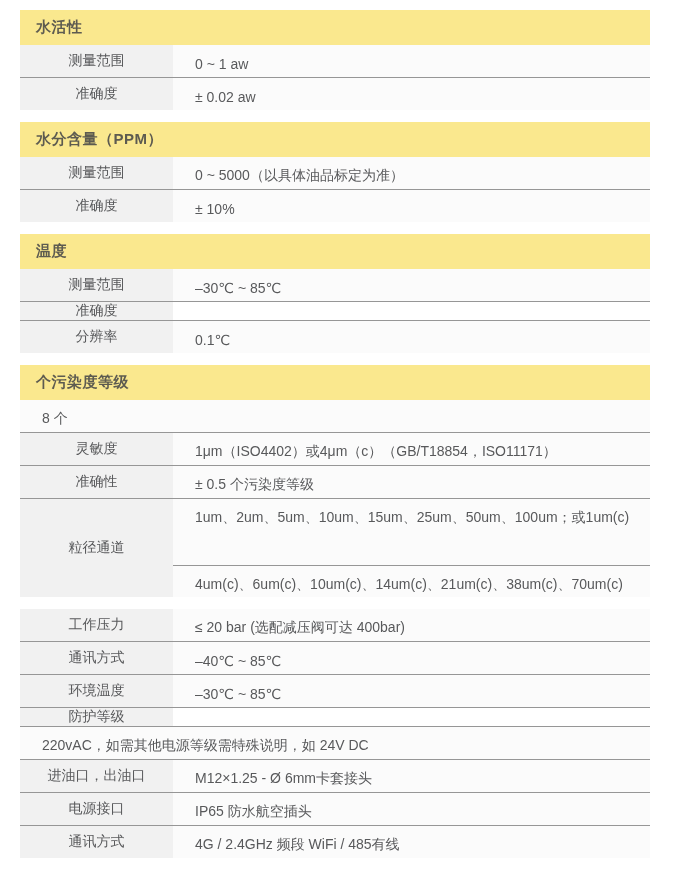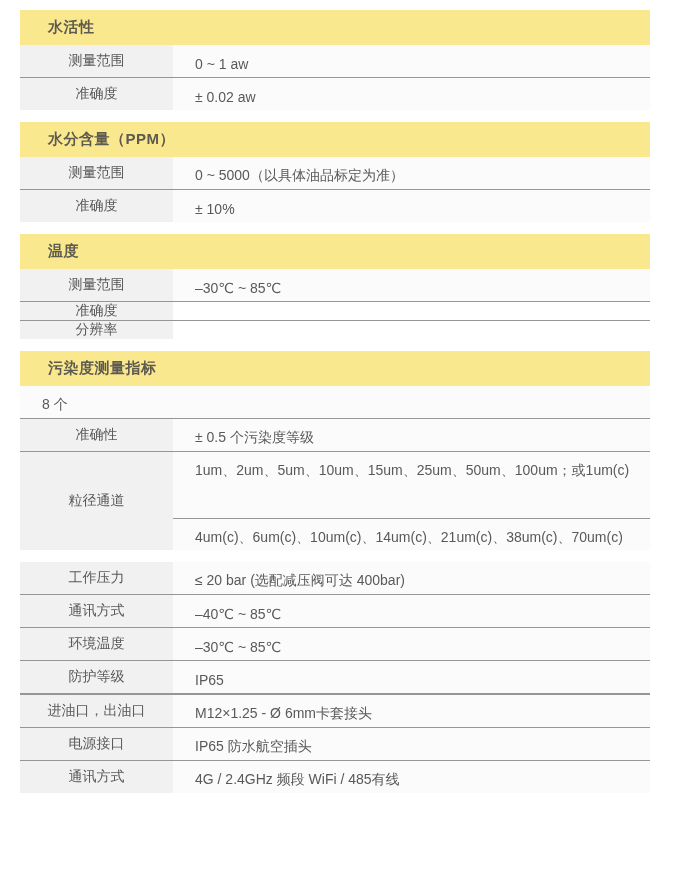--- a/index.html
+++ b/index.html
@@ -15,21 +15,21 @@
     width:676px;min-height:884px;
     font-family:"Liberation Sans","DejaVu Sans",sans-serif;
     color:var(--text);
   }
   .sheet{padding:10px 26px 4px 20px;}
   .section{margin-bottom:12px;}
   .sec-header{
     background:var(--accent);
     height:35px;
     display:flex;align-items:center;
-    padding-left:28px;
+    padding-left:16px;
     font-size:15px;font-weight:bold;
     color:var(--header-text);
     letter-spacing:0.5px;
   }
   .rows{display:flex;flex-direction:column;}
   .row{display:flex;align-items:stretch;}
   .row + .row{border-top:1px solid var(--divider);}
   .row-label{
     width:153px;flex:0 0 153px;
     background:var(--label-bg);
@@ -106,35 +106,44 @@
   <div class="value-line">–30℃ ~ 85℃</div>
 </div>
   </div>
 
   <div class="row">
     <div class="row-label">准确度</div>
   </div>
 
   <div class="row">
     <div class="row-label">分辨率</div>
-  </div>
-</div>
-  </div>
-
-  <div class="section">
-    <div class="sec-header">
-      <span>污染度测量指标</span>
+    <div class="row-values">
+  <div class="value-line">0.1℃</div>
+</div>
+  </div>
+</div>
+  </div>
+
+  <div class="section">
+    <div class="sec-header">
+      <span>个污染度等级</span>
     </div>
     <div class="rows">
   <div class="row">
     <div class="row-values">
   <div class="value-line">8 个</div>
 </div>
   </div>
 
+  <div class="row">
+    <div class="row-label">灵敏度</div>
+    <div class="row-values">
+  <div class="value-line">1μm（ISO4402）或4μm（c）（GB/T18854，ISO11171）</div>
+</div>
+  </div>
 
   <div class="row">
     <div class="row-label">准确性</div>
     <div class="row-values">
   <div class="value-line">± 0.5 个污染度等级</div>
 </div>
   </div>
 
   <div class="row">
     <div class="row-label">粒径通道</div>
@@ -165,26 +174,26 @@
 
   <div class="row">
     <div class="row-label">环境温度</div>
     <div class="row-values">
   <div class="value-line">–30℃ ~ 85℃</div>
 </div>
   </div>
 
   <div class="row">
     <div class="row-label">防护等级</div>
-    <div class="row-values">
-  <div class="value-line">IP65</div>
-</div>
-  </div>
-
-  <div class="row">
+  </div>
+
+  <div class="row">
+    <div class="row-values">
+  <div class="value-line">220vAC，如需其他电源等级需特殊说明，如 24V DC</div>
+</div>
   </div>
 
   <div class="row">
     <div class="row-label">进油口，出油口</div>
     <div class="row-values">
   <div class="value-line">M12×1.25 - Ø 6mm卡套接头</div>
 </div>
   </div>
 
   <div class="row">

